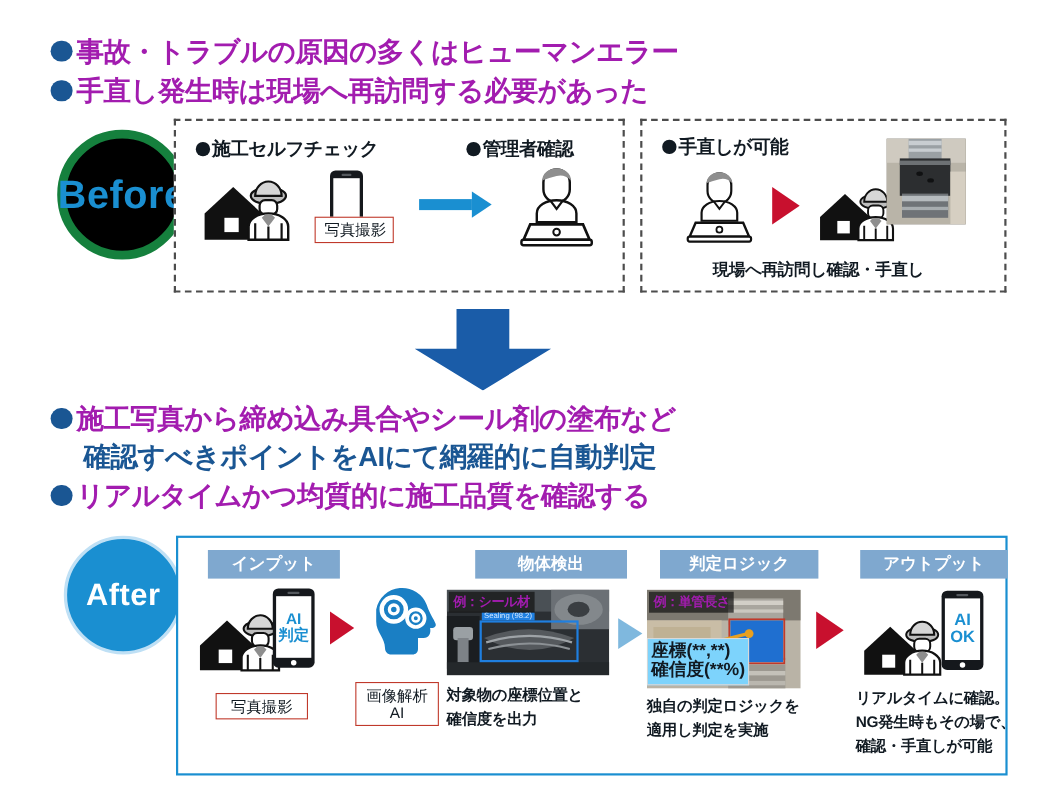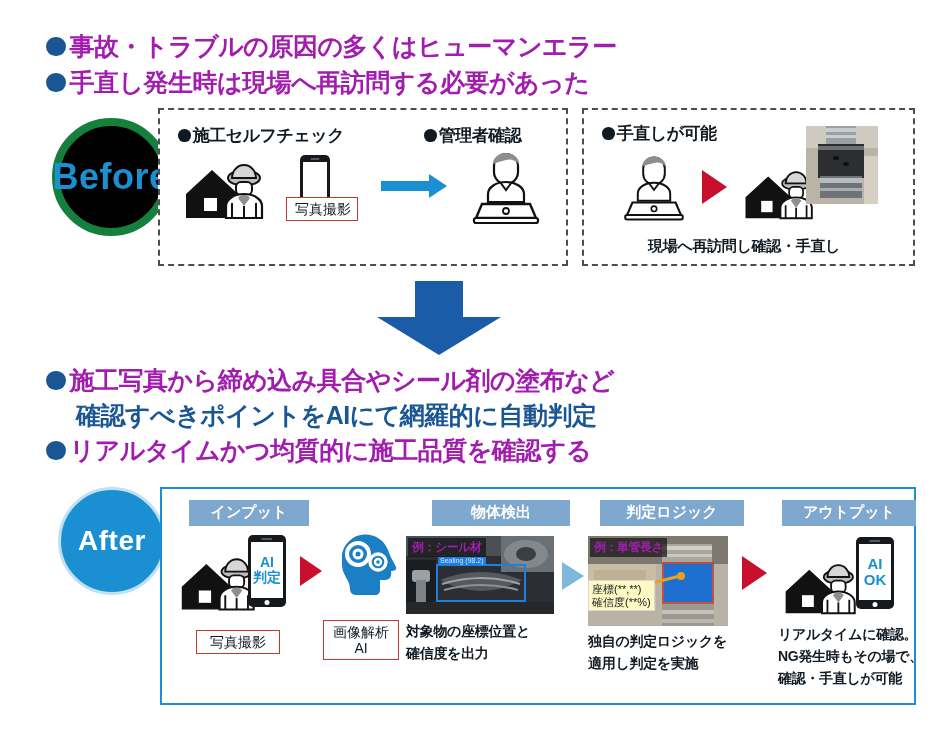--- a/index.html
+++ b/index.html
@@ -146,22 +146,22 @@
     background:rgba(20,20,20,.72);
     color:#a21caf;font-weight:bold;font-size:12px;
     padding:1px 4px;white-space:nowrap;letter-spacing:-0.5px;
   }
   .bbox{position:absolute;border:2px solid #1f7fe0;}
   .bbox-tag{
     position:absolute;background:#1f7fe0;color:#cfe6ff;
     font-size:7px;padding:0 2px;white-space:nowrap;top:-9px;left:0;
   }
   .callout{
-    position:absolute;background:#fef9c3;color:#111a22;
-    font-size:11px;font-weight:normal;line-height:1.15;
+    position:absolute;background:#7dd3fc;color:#111a22;
+    font-size:16px;font-weight:bold;line-height:1.15;
     padding:2px 3px;white-space:nowrap;border:1px solid #d8d8d8;
   }
 
   
   .phone{
     position:absolute;background:#15181c;border-radius:5px;
   }
   .phone .screen{
     position:absolute;left:3px;right:3px;top:7px;bottom:9px;
     background:#ffffff;

